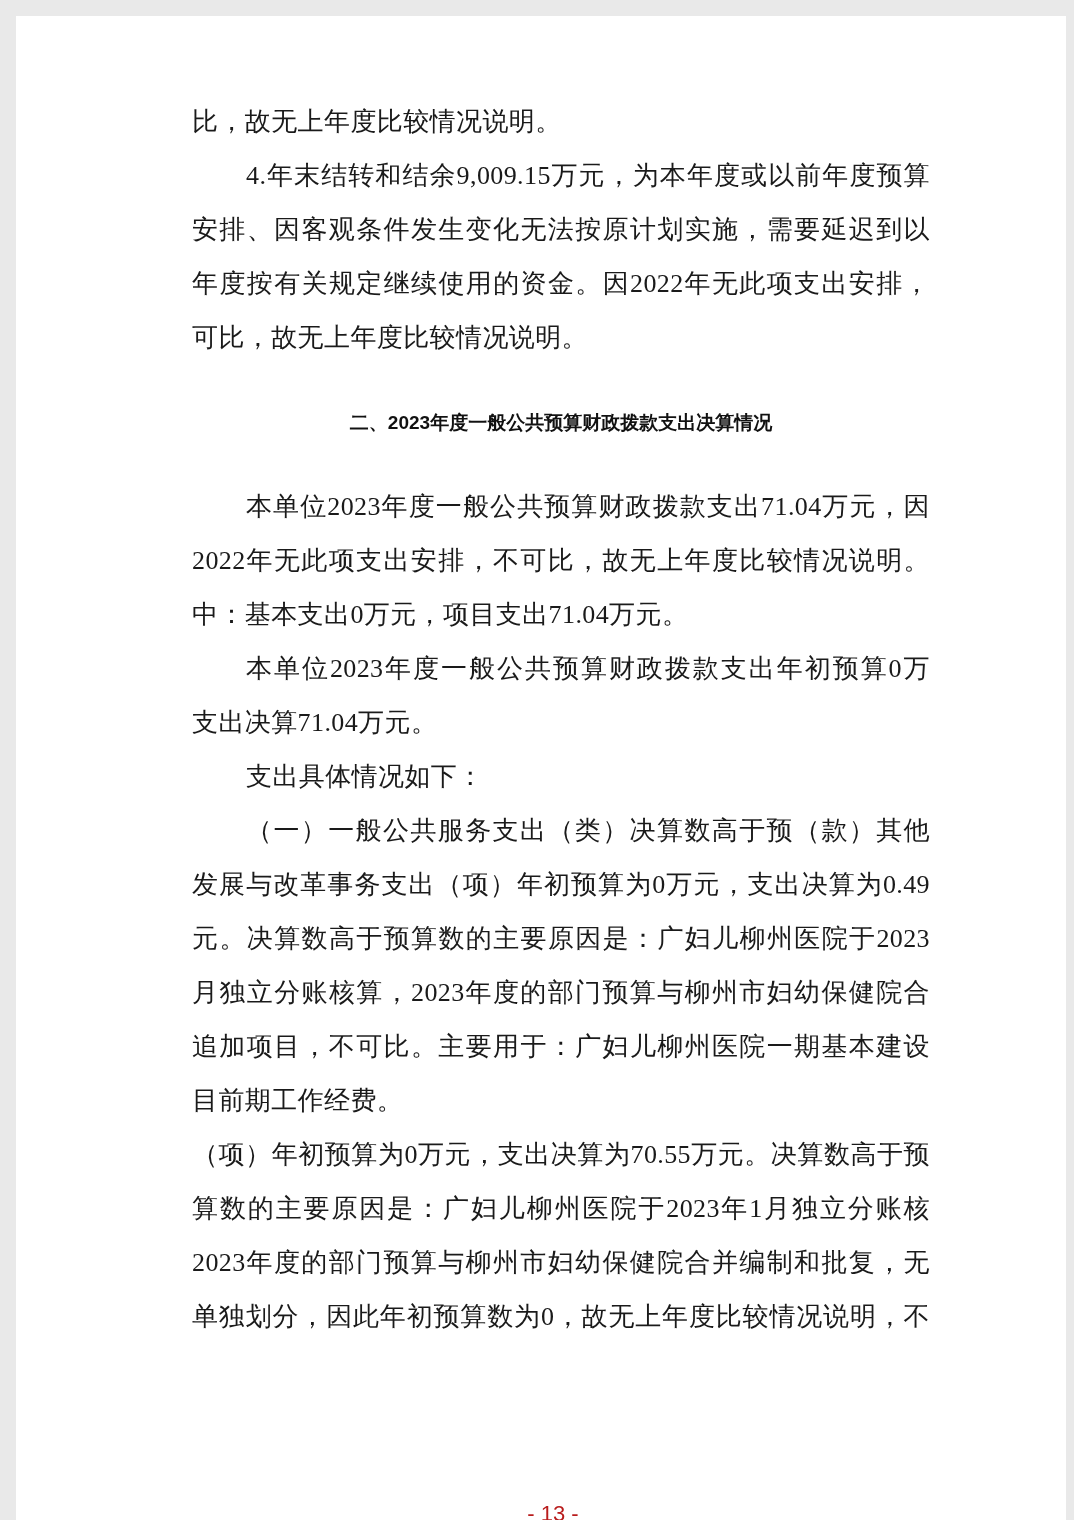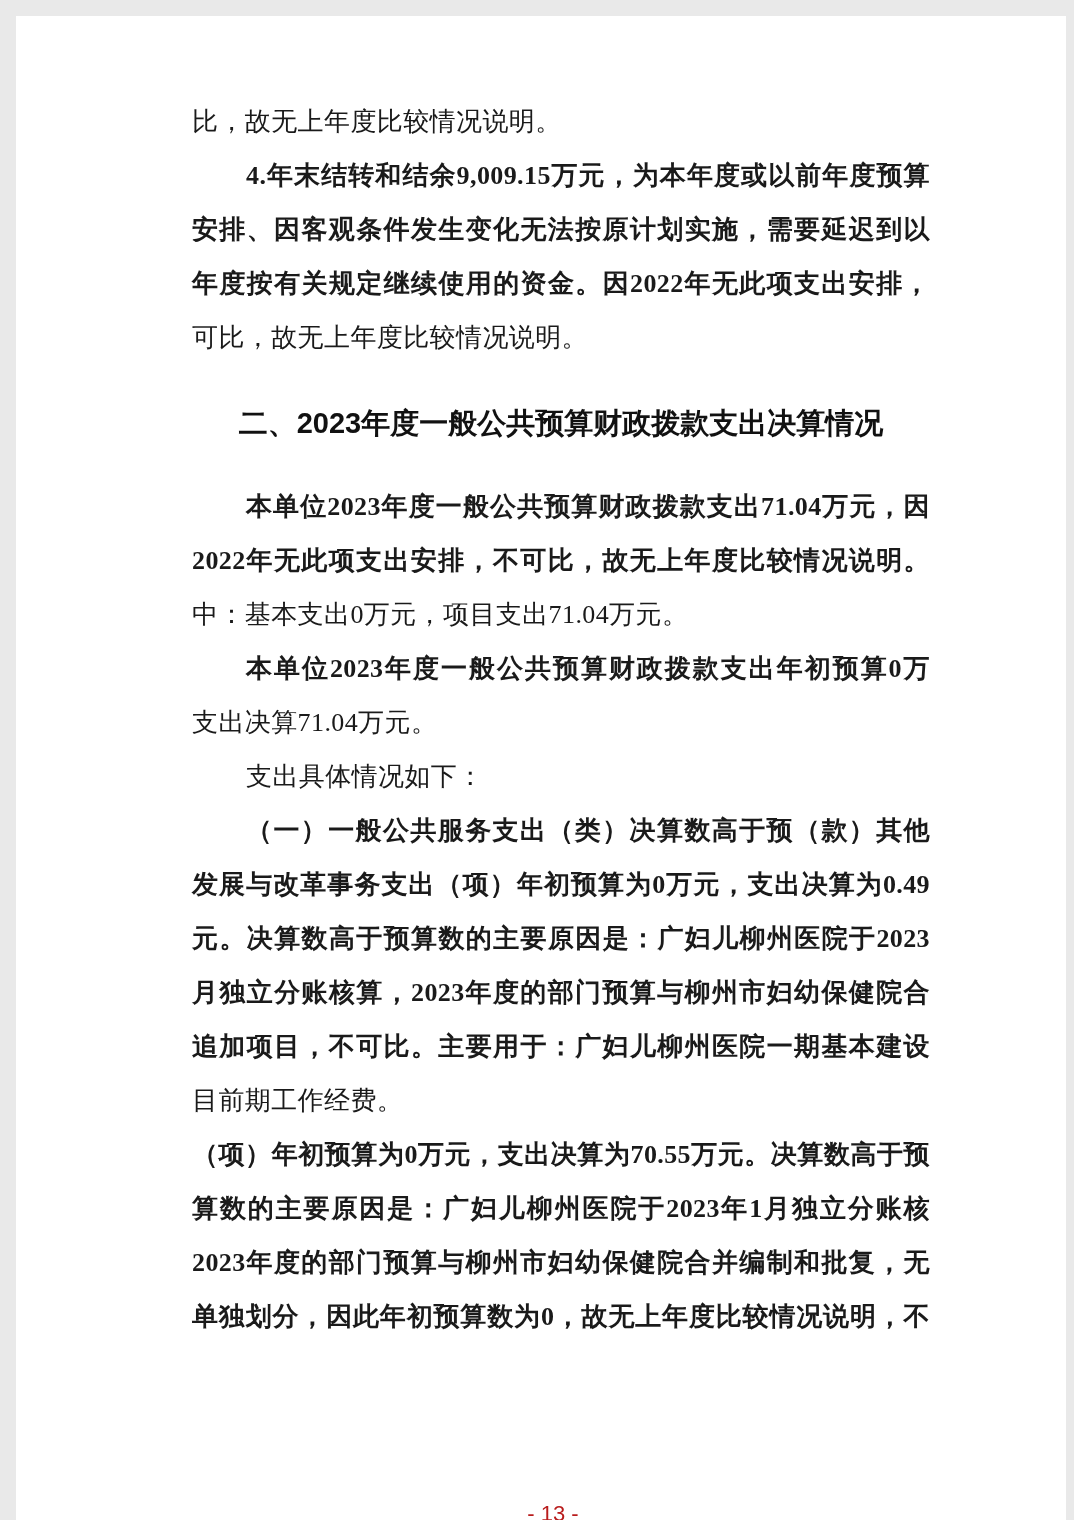--- a/index.html
+++ b/index.html
@@ -24,30 +24,29 @@
     height: 54px;
     line-height: 54px;
     font-size: 26px;
     letter-spacing: 0.4px;
     text-align: left;
     overflow: hidden;
   }
   .jt {
     text-align: justify;
     text-align-last: justify;
-    font-weight: bold;
   }
   .in {
     text-indent: 54px;
   }
   .heading {
     height: 54px;
     line-height: 54px;
     margin: 31px 0 30px 0;
-    font-size: 29px;
+    font-size: 19px;
     font-weight: bold;
     text-align: center;
     font-family: "Liberation Sans", "DejaVu Sans", sans-serif;
     color: #111111;
     white-space: nowrap;
   }
   .pagenum {
     position: absolute;
     left: 0;
     right: 0;

